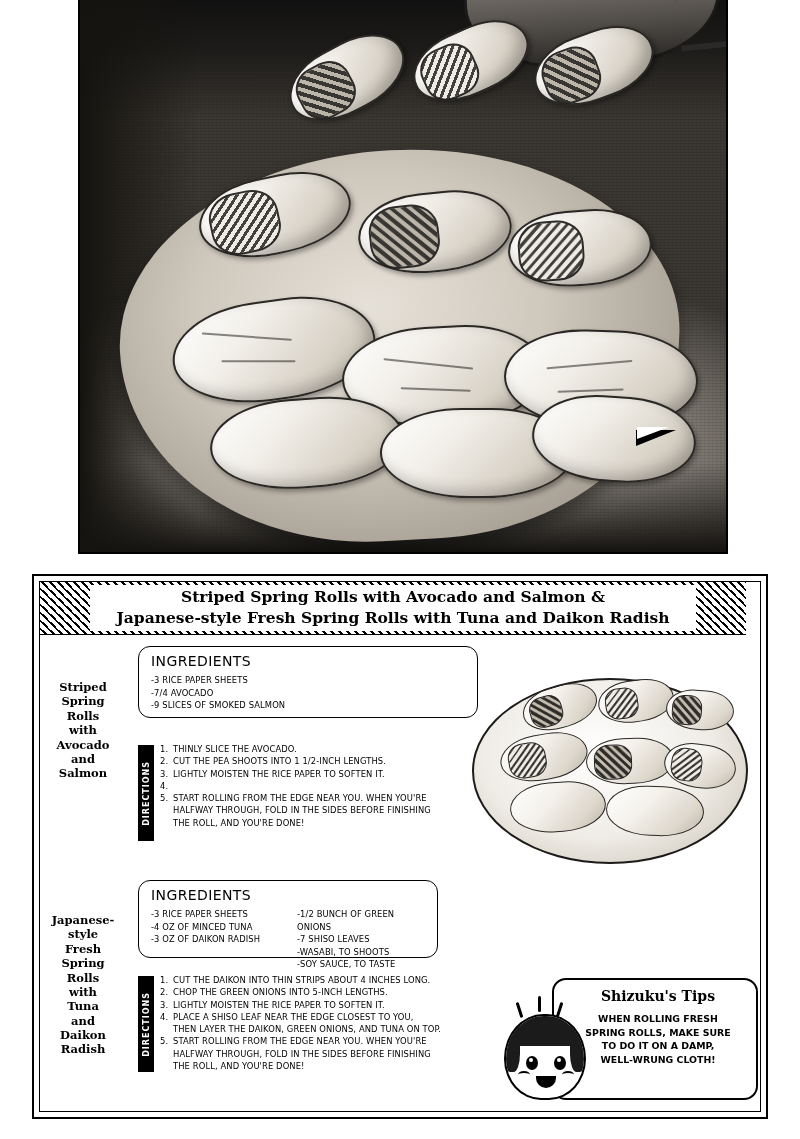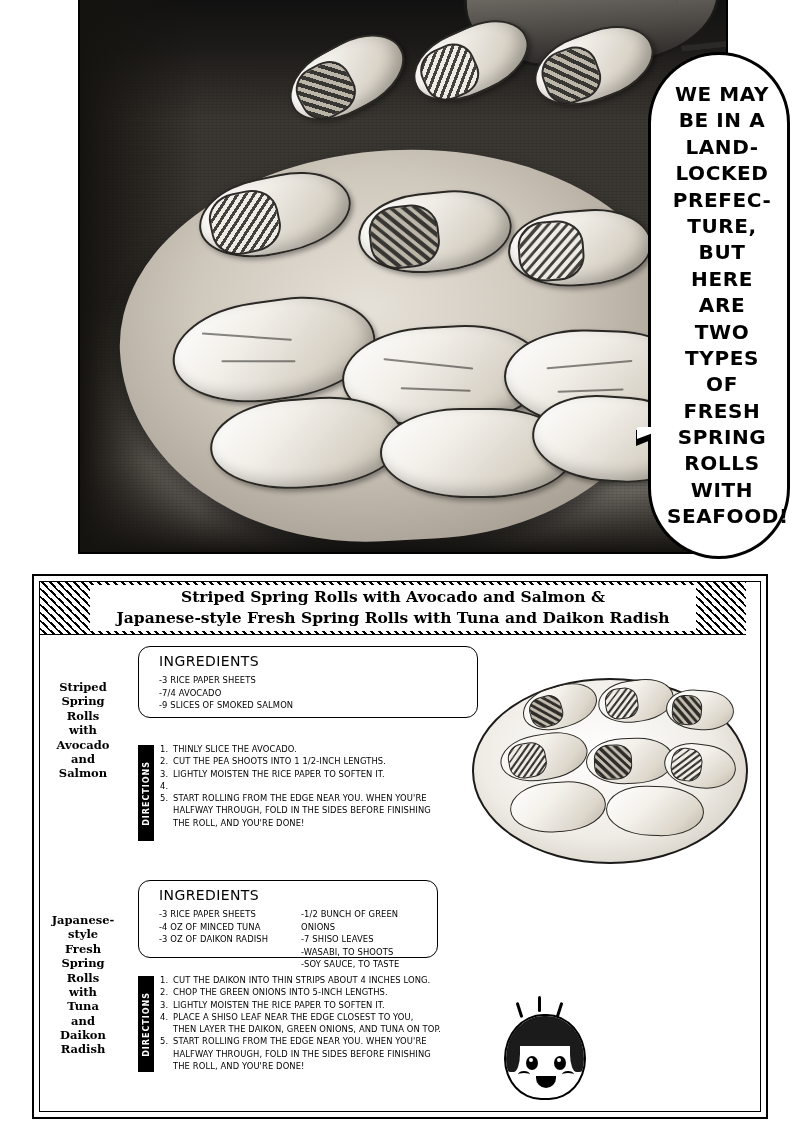--- a/index.html
+++ b/index.html
@@ -224,21 +224,21 @@
   }
   .label-1 { left: 16px; top: 104px; }
   .label-2 { left: 16px; top: 337px; }
 
   .ing-box {
     position: absolute;
     border: 1px solid #000;
     border-radius: 12px;
     background: #fff;
     box-sizing: border-box;
-    padding: 6px 10px 8px 20px;
+    padding: 6px 10px 8px 12px;
   }
   .ing-box h3 {
     margin: 0 0 5px 0;
     font-family: "DejaVu Sans", sans-serif;
     font-weight: 400;
     font-size: 14px;
     letter-spacing: .4px;
   }
   .ing-cols {
     display: flex;
@@ -483,34 +483,20 @@
       <div class="crease" style="left:52px; top:58px; width:66px; transform:rotate(-4deg);"></div>
     </div>
 
     <div class="roll" style="left:130px; top:398px; width:190px; height:86px; transform:rotate(-4deg);"></div>
     <div class="roll" style="left:300px; top:408px; width:190px; height:86px; transform:rotate(0deg);"></div>
     <div class="roll" style="left:452px; top:396px; width:160px; height:82px; transform:rotate(4deg);"></div>
   </div>
 
   <div class="bubble-tail"></div>
   <div class="bubble-tail-in"></div>
-  <div class="bubble">
-    <div class="bubble-text">WE MAY
-BE IN A
-LAND-
-LOCKED
-PREFEC-
-TURE, BUT
-HERE ARE
-TWO TYPES
-OF FRESH
-SPRING
-ROLLS WITH
-SEAFOOD!</div>
-  </div>
 
   <div class="recipe-card">
     <div class="recipe-inner"></div>
 
     <div class="title-band">
       <div class="title-band-plate">
         <div class="recipe-title">Striped Spring Rolls with Avocado and Salmon &amp;
 Japanese-style Fresh Spring Rolls with Tuna and Daikon Radish</div>
       </div>
     </div>
@@ -638,20 +624,27 @@
           <div class="tip"></div>
         </div>
       <div class="rp-roll alt" style="left:198px; top:88px; width:70px; height:42px; transform:rotate(8deg);">
           <div class="tip"></div>
         </div>
       <div class="rp-roll" style="left:44px; top:126px; width:94px; height:48px; transform:rotate(-4deg);"></div>
       <div class="rp-roll" style="left:140px; top:130px; width:96px; height:48px; transform:rotate(2deg);"></div>
     </div>
 
     <div class="tips-wrap">
+      <div class="tips-box">
+        <div class="tips-title">Shizuku's Tips</div>
+        <div class="tips-text">WHEN ROLLING FRESH
+SPRING ROLLS, MAKE SURE
+TO DO IT ON A DAMP,
+WELL-WRUNG CLOTH!</div>
+      </div>
       <div class="chibi">
         <div class="spark s1"></div>
         <div class="spark s2"></div>
         <div class="spark s3"></div>
         <div class="chibi-head">
           <div class="chibi-hair"></div>
           <div class="chibi-hair2"></div>
           <div class="chibi-hair3"></div>
           <div class="chibi-eye l"></div>
           <div class="chibi-eye r"></div>

